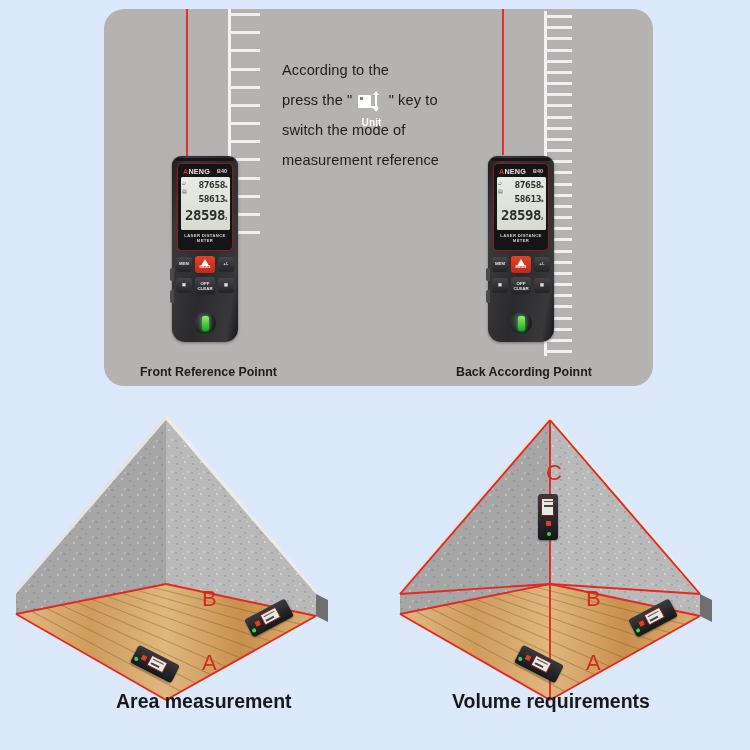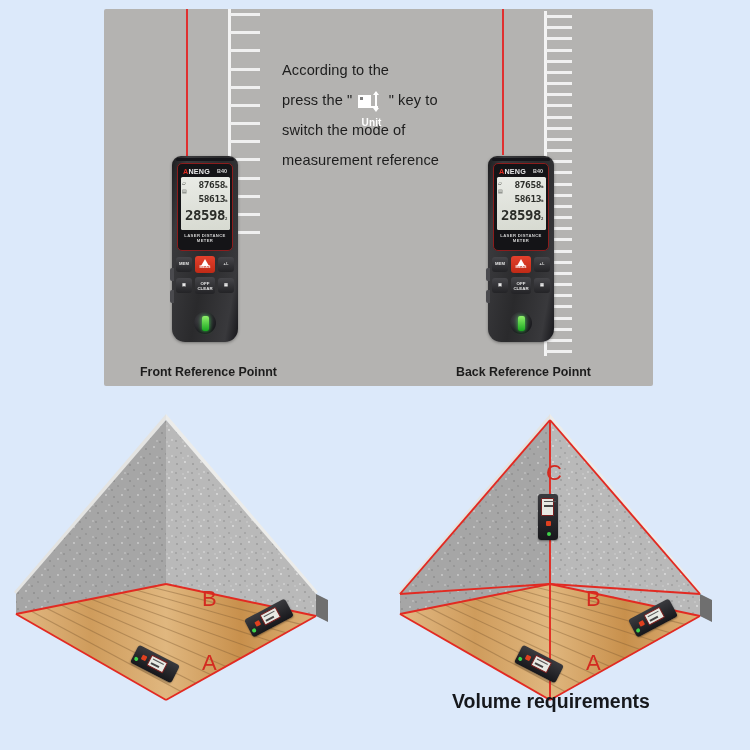--- a/index.html
+++ b/index.html
@@ -8,21 +8,21 @@
     background:#dce9fa;
     font-family:"Liberation Sans", sans-serif;
     position:relative;
     overflow:hidden;
   }
   #stage { position:absolute; inset:0; width:750px; height:750px; }
 
   
   .grey-panel{
     position:absolute; left:104px; top:9px; width:549px; height:377px;
-    background:#b4b3b1; border-radius:2px; overflow:hidden;
+    background:#b4b3b1; border-radius:20px; overflow:hidden;
   }
 
   
   .laser{ position:absolute; background:#e03030; width:2px; }
   .laser.l1{ left:82px; top:0; height:148px; }
   .laser.l2{ left:398px; top:0; height:146px; }
 
   
   .ruler{ position:absolute; }
   .ruler .spine{ position:absolute; left:0; top:0; width:3px; height:100%; background:#f4f4f4; }
@@ -320,21 +320,21 @@
     </div>
     <div class="key small key-r2">▦</div>
   </div>
 
   <div class="batt">
     <div class="batt-inner"></div>
   </div>
       </div>
 
     <div class="dev-caption" style="left:36px; top:356px;">Front Reference Poinnt</div>
-    <div class="dev-caption" style="left:352px; top:356px;">Back Reference Poinnt</div>
+    <div class="dev-caption" style="left:352px; top:356px;">Back According Poinnt</div>
   </div>
 
   <div class="scene" id="scene-area" style="left:14px; top:412px;"><svg width="330" height="300" viewBox="0 0 330 300">
         <defs>
     <pattern id="concrete0" width="16" height="16" patternUnits="userSpaceOnUse">
       <rect width="16" height="16" fill="#b9b9b9"></rect>
       <circle cx="3" cy="4" r="1" fill="#8f8f8f" opacity=".7"></circle>
       <circle cx="11" cy="2" r=".9" fill="#eaeaea" opacity=".8"></circle>
       <circle cx="7" cy="9" r="1.1" fill="#949494" opacity=".6"></circle>
       <circle cx="14" cy="12" r=".8" fill="#f0f0f0" opacity=".7"></circle>
@@ -385,20 +385,21 @@
         <text x="188" y="194" fill="#d32a20" font-size="22" font-family="&quot;Liberation Sans&quot;, sans-serif">B</text>
       </svg><div class="mini-dev" style="left: 118px; top: 242px; transform: rotate(27deg);">
         <div class="mscr"></div>
         <div class="mred"></div>
         <div class="mgrn"></div>
       </div><div class="mini-dev" style="left: 232px; top: 196px; transform: rotate(-28deg);">
         <div class="mscr"></div>
         <div class="mred"></div>
         <div class="mgrn"></div>
       </div></div>
+  <div class="scene-caption" style="left:116px;">Area measurement</div>
 
   <div class="scene" id="scene-volume" style="left:398px; top:412px;"><svg width="330" height="300" viewBox="0 0 330 300">
         <defs>
     <pattern id="concrete1" width="16" height="16" patternUnits="userSpaceOnUse">
       <rect width="16" height="16" fill="#b9b9b9"></rect>
       <circle cx="3" cy="4" r="1" fill="#8f8f8f" opacity=".7"></circle>
       <circle cx="11" cy="2" r=".9" fill="#eaeaea" opacity=".8"></circle>
       <circle cx="7" cy="9" r="1.1" fill="#949494" opacity=".6"></circle>
       <circle cx="14" cy="12" r=".8" fill="#f0f0f0" opacity=".7"></circle>
       <circle cx="2" cy="13" r=".9" fill="#8b8b8b" opacity=".6"></circle>

